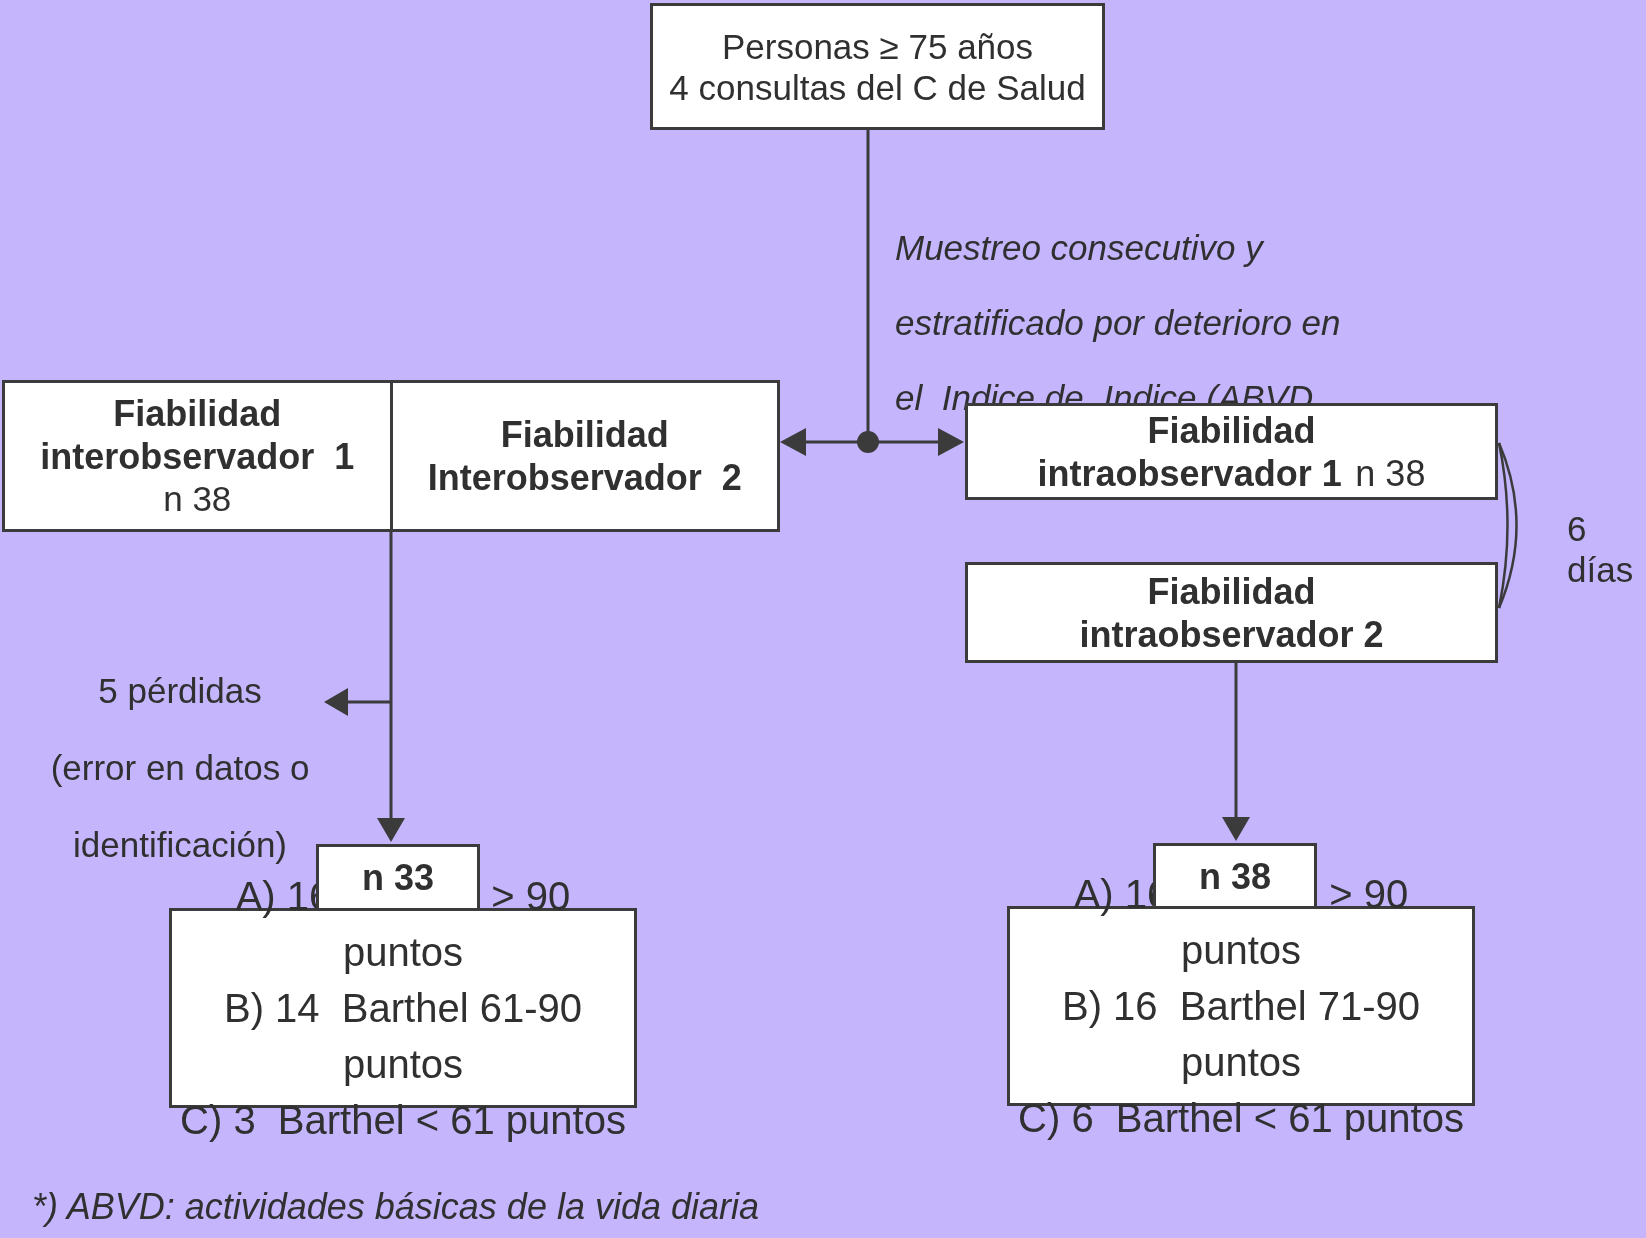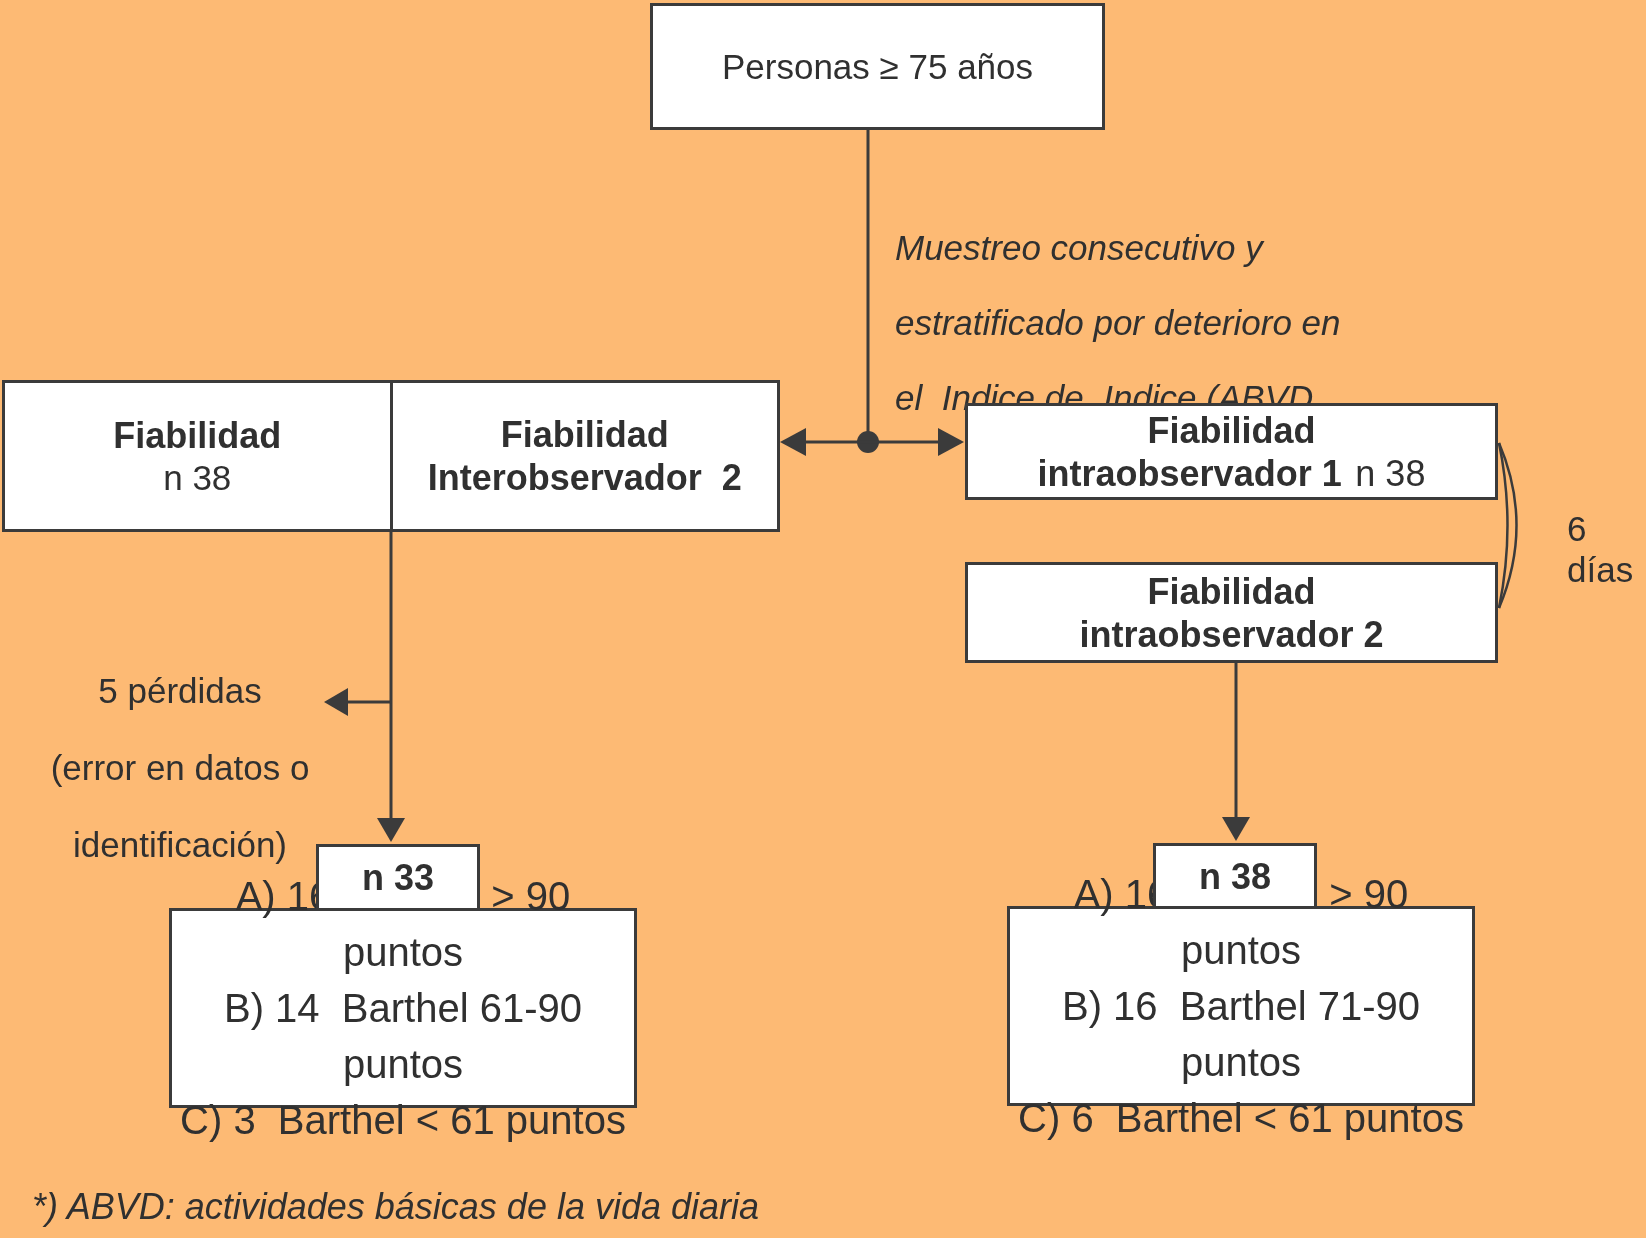--- a/index.html
+++ b/index.html
@@ -1,20 +1,20 @@
 <!DOCTYPE html>
 <html><head>
 <meta charset="utf-8">
 <style>
   html, body { margin: 0; padding: 0; background: #ffffff; }
   .canvas {
     position: relative;
     width: 1646px;
     height: 1238px;
-    background: #fdba74;
+    background: #c4b5fd;
     font-family: "Liberation Sans", sans-serif;
     color: #303030;
     overflow: hidden;
   }
   .svg-layer { position: absolute; left: 0; top: 0; width: 1646px; height: 1238px; }
   .box {
     position: absolute;
     border: 3px solid #3b3b3b;
     background: #ffffff;
     box-sizing: border-box;
@@ -70,31 +70,33 @@
 
     <line x1="1236" y1="663" x2="1236" y2="819" stroke="#3b3b3b" stroke-width="3"></line>
     <polygon points="1236,841 1222,817 1250,817" fill="#3b3b3b"></polygon>
 
     <path d="M1499,443 Q1534,525 1499,608" fill="none" stroke="#3b3b3b" stroke-width="2.5"></path>
     <path d="M1499,443 Q1516,525 1499,608" fill="none" stroke="#3b3b3b" stroke-width="2.5"></path>
   </svg>
 
   <div class="box" style="left:650px; top:3px; width:455px; height:127px;">
     <div class="line35">Personas ≥ 75 años</div>
+    <div class="line35">4 consultas del C de Salud</div>
   </div>
 
   <div class="txt" style="left:895px; top:192px; width:470px;">
     <div class="note-line">Muestreo consecutivo y</div>
     <div class="note-line">estratificado por deterioro en</div>
     <div class="note-line">el  Indice de  Indice (ABVD</div>
   </div>
 
   <div class="box cells" style="left:2px; top:380px; width:778px; height:152px;">
     <div class="cell cell-divider">
       <div class="bold36">Fiabilidad</div>
+      <div class="bold36">interobservador  1</div>
       <div class="reg35">n 38</div>
     </div>
     <div class="cell">
       <div class="bold36">Fiabilidad</div>
       <div class="bold36">Interobservador  2</div>
     </div>
   </div>
 
   <div class="box" style="left:965px; top:403px; width:533px; height:97px;">
     <div class="bold36">Fiabilidad</div>

